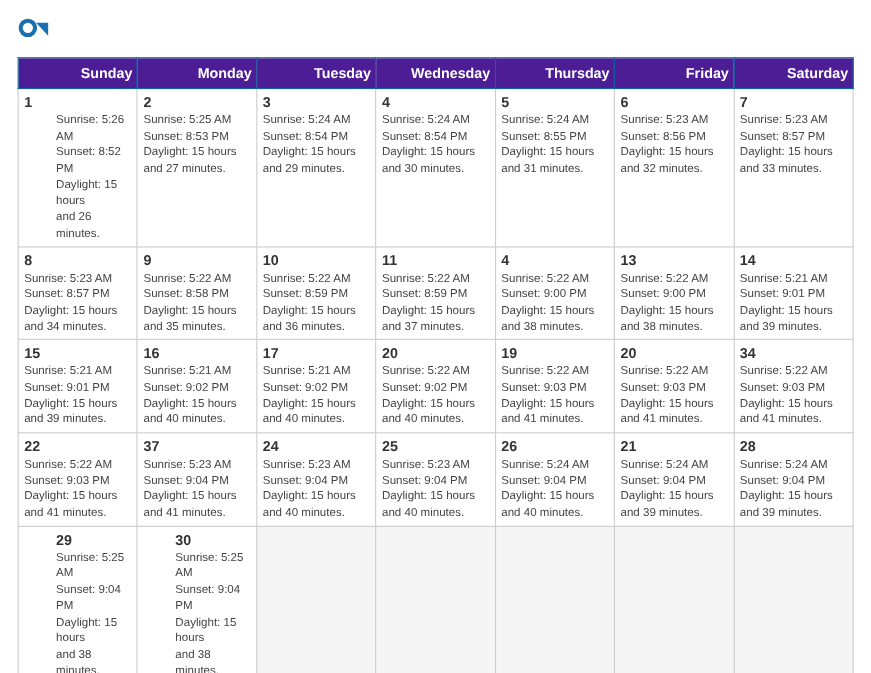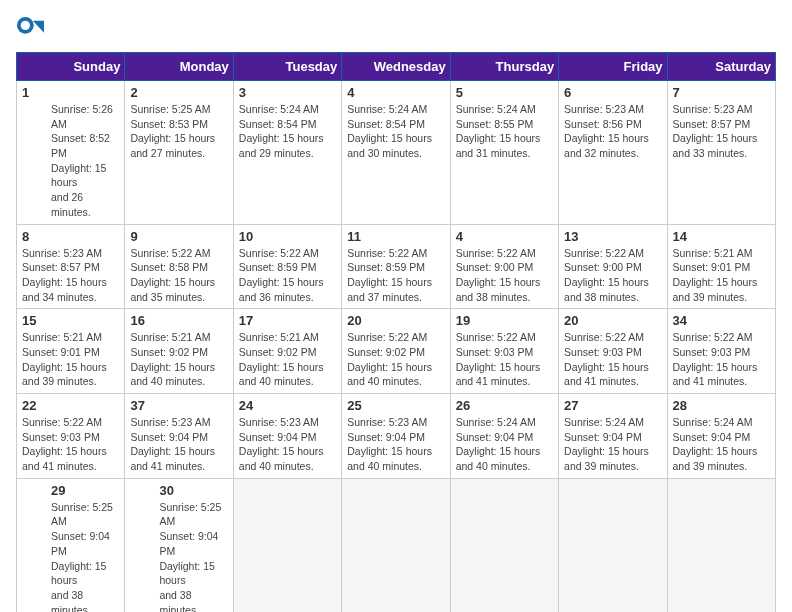--- a/index.html
+++ b/index.html
@@ -306,21 +306,21 @@
 and 40 minutes.</div>
         </td>
         <td>
           <span class="day-num">26</span>
           <div class="day-info" style="white-space: pre-line;">Sunrise: 5:24 AM
 Sunset: 9:04 PM
 Daylight: 15 hours
 and 40 minutes.</div>
         </td>
         <td>
-          <span class="day-num">27</span>
+          <span class="day-num">21</span>
           <div class="day-info" style="white-space: pre-line;">Sunrise: 5:24 AM
 Sunset: 9:04 PM
 Daylight: 15 hours
 and 39 minutes.</div>
         </td>
         <td>
           <span class="day-num">28</span>
           <div class="day-info" style="white-space: pre-line;">Sunrise: 5:24 AM
 Sunset: 9:04 PM
 Daylight: 15 hours

